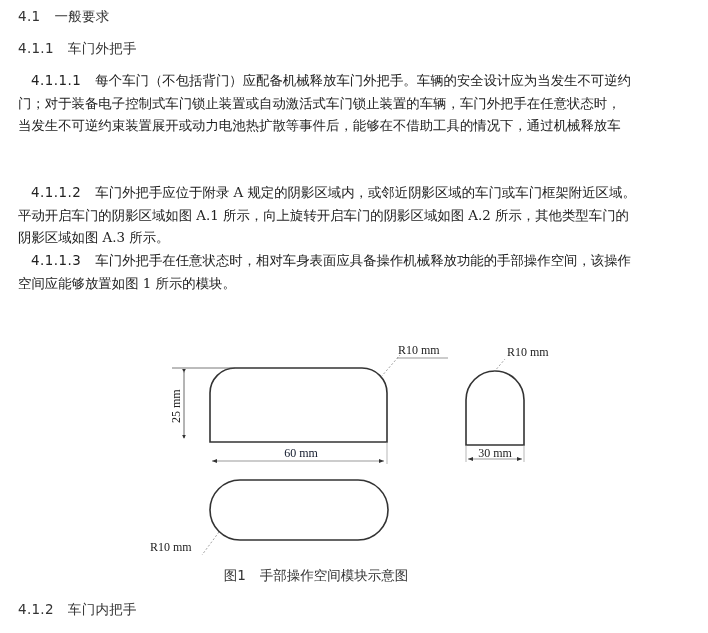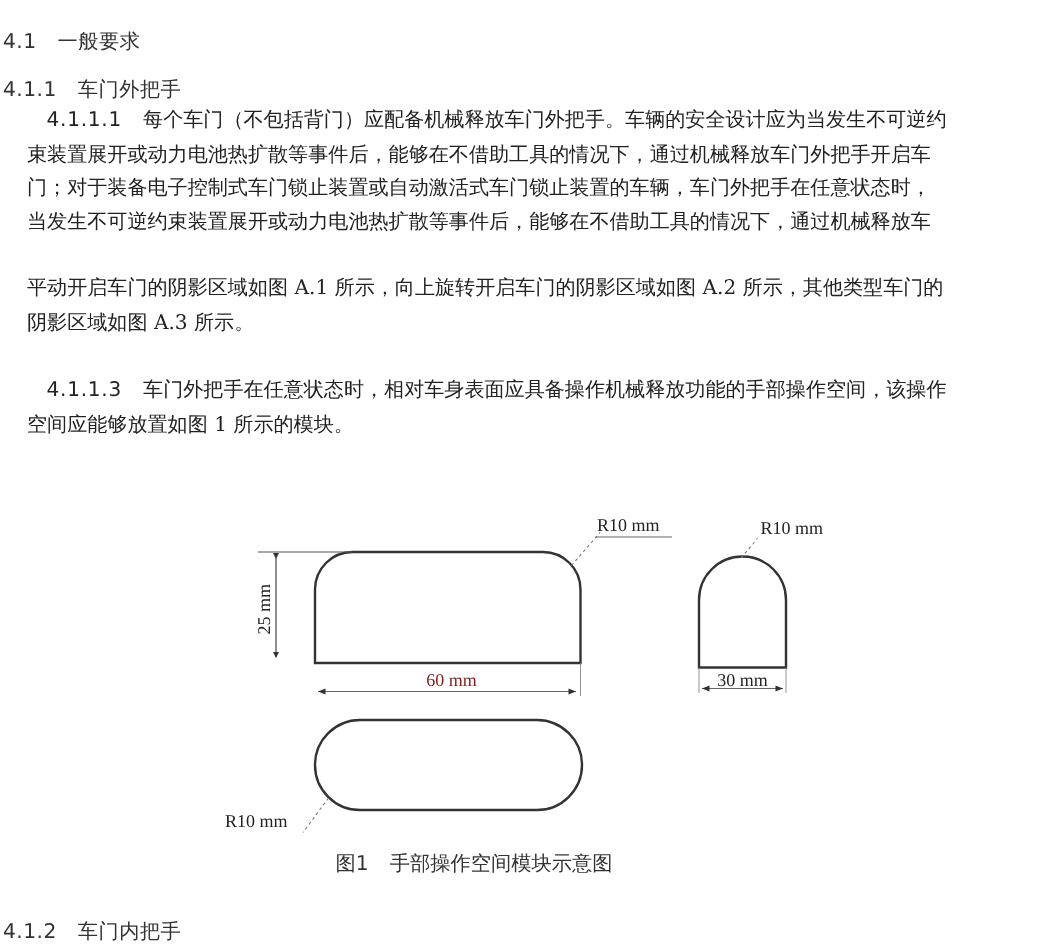--- a/index.html
+++ b/index.html
@@ -1,18 +1,18 @@
 <!DOCTYPE html>
 <html><head>
 <meta charset="utf-8">
 <style>
   html, body { margin:0; padding:0; background:#ffffff; }
   body { width:708px; height:633px; position:relative; overflow:hidden;
          font-family:"DejaVu Sans", "Liberation Sans", sans-serif; color:#222; }
-  .heading { position:absolute; left:2px; font-size:13.5px; color:#333; letter-spacing:0.3px; white-space:nowrap;margin-top:11px; }
+  .heading { position:absolute; left:18px; font-size:13.5px; color:#333; letter-spacing:0.3px; white-space:nowrap; }
   .heading .num { display:inline-block; margin-right:14px; }
   .para { position:absolute; left:18px; width:672px; font-family:"DejaVu Serif", "Liberation Serif", serif;
           font-size:13.4px; line-height:22.5px; color:#222; text-align:justify; }
   .para .num { font-family:"DejaVu Sans", "Liberation Sans", sans-serif; color:#222; margin-right:14px; letter-spacing:0.5px;margin-left:13px; }
   .line { display:block; white-space:nowrap; }
   .fig { position:absolute; left:0; top:0; width:708px; height:633px; }
   .caption { position:absolute; left:0; width:632px; top:567px; text-align:center; font-size:13.5px; color:#333; }
   .caption .cap-num { margin-right:14px; }
 </style>
 </head>
@@ -21,26 +21,26 @@
 <div class="heading" style="top:8px;">
   <span class="num">4.1</span><span>一般要求</span>
 </div>
 
 <div class="heading" style="top:40px;">
   <span class="num">4.1.1</span><span>车门外把手</span>
 </div>
 
 <div class="para" style="top:70px;">
   <span class="line"><span class="num">4.1.1.1</span><span>每个车门（不包括背门）应配备机械释放车门外把手。车辆的安全设计应为当发生不可逆约</span></span>
-  <span class="line">束装置展开或动力电池热扩散等事件后，能够在不借助工具的情况下，通过机械释放车门外把手开启车</span>
   <span class="line">门；对于装备电子控制式车门锁止装置或自动激活式车门锁止装置的车辆，车门外把手在任意状态时，</span>
   <span class="line">当发生不可逆约束装置展开或动力电池热扩散等事件后，能够在不借助工具的情况下，通过机械释放车</span>
 </div>
 
 <div class="para" style="top:182px;">
+  <span class="line"><span class="num">4.1.1.2</span><span>车门外把手应位于附录 A 规定的阴影区域内，或邻近阴影区域的车门或车门框架附近区域。</span></span>
   <span class="line">平动开启车门的阴影区域如图 A.1 所示，向上旋转开启车门的阴影区域如图 A.2 所示，其他类型车门的</span>
   <span class="line">阴影区域如图 A.3 所示。</span>
 </div>
 
 <div class="para" style="top:250px;">
   <span class="line"><span class="num">4.1.1.3</span><span>车门外把手在任意状态时，相对车身表面应具备操作机械释放功能的手部操作空间，该操作</span></span>
   <span class="line">空间应能够放置如图 1 所示的模块。</span>
 </div>
 
 <svg class="fig" viewBox="0 0 708 633" xmlns="http://www.w3.org/2000/svg">
@@ -76,21 +76,21 @@
     <line x1="494" y1="372" x2="505" y2="359" stroke="#777" stroke-width="0.7" stroke-dasharray="2,2"></line>
   </g>
 
   <g>
     <rect x="210" y="480" width="178" height="60" rx="30" ry="30" fill="none" stroke="#333" stroke-width="1.6"></rect>
     <line x1="219" y1="532" x2="202" y2="555" stroke="#777" stroke-width="0.7" stroke-dasharray="2,2"></line>
   </g>
 </svg>
 
 <div style="position:absolute; left:164px; top:398px; width:30px; height:20px; transform:rotate(-90deg); transform-origin:center; font-family:'Liberation Serif','DejaVu Serif',serif; font-size:12px; color:#222; white-space:nowrap; text-align:center;">25 mm</div>
-<div style="position:absolute; left:276px; top:446px; width:50px; font-family:'Liberation Serif','DejaVu Serif',serif; font-size:12px; color:#7f1d1d; text-align:center; white-space:nowrap;">60 mm</div>
+<div style="position:absolute; left:276px; top:446px; width:50px; font-family:'Liberation Serif','DejaVu Serif',serif; font-size:12px; color:#0f172a; text-align:center; white-space:nowrap;">60 mm</div>
 <div style="position:absolute; left:398px; top:343px; font-family:'Liberation Serif','DejaVu Serif',serif; font-size:12px; color:#222; white-space:nowrap;">R10 mm</div>
 <div style="position:absolute; left:507px; top:345px; font-family:'Liberation Serif','DejaVu Serif',serif; font-size:12px; color:#222; white-space:nowrap;">R10 mm</div>
 <div style="position:absolute; left:472px; top:446px; width:46px; font-family:'Liberation Serif','DejaVu Serif',serif; font-size:12px; color:#222; text-align:center; white-space:nowrap;">30 mm</div>
 <div style="position:absolute; left:150px; top:540px; font-family:'Liberation Serif','DejaVu Serif',serif; font-size:12px; color:#222; white-space:nowrap;">R10 mm</div>
 
 <div class="caption">
   <span class="cap-num">图1</span><span>手部操作空间模块示意图</span>
 </div>
 
 <div class="heading" style="top:601px;">

